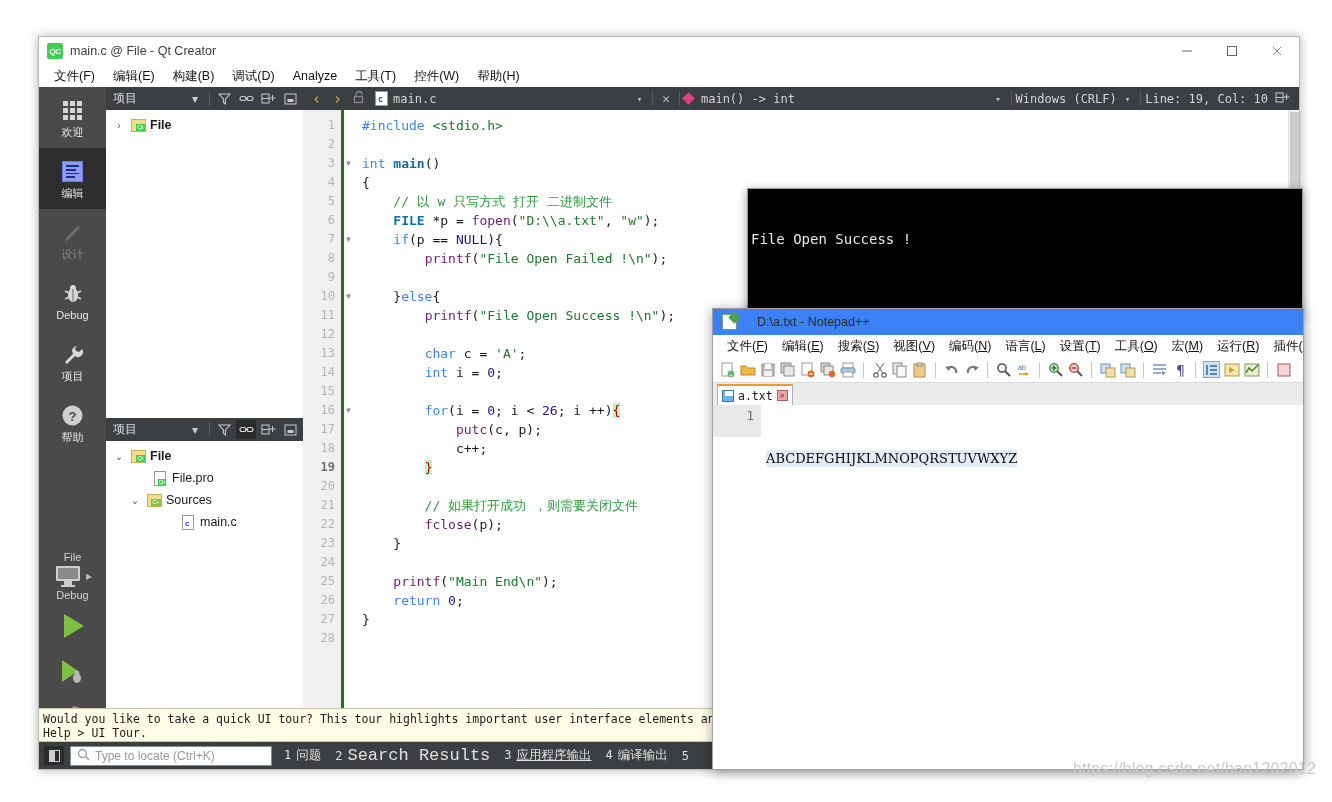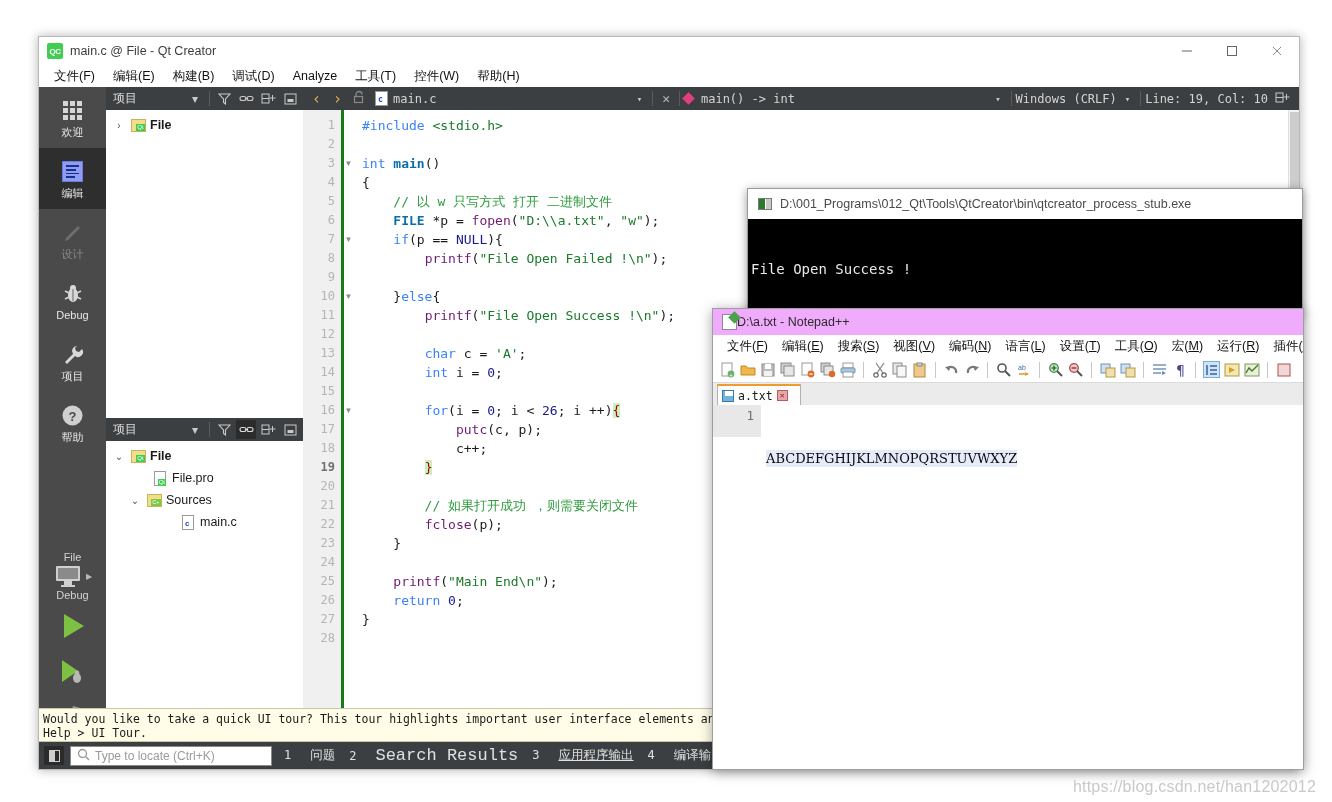--- a/index.html
+++ b/index.html
@@ -175,21 +175,21 @@
   .sb-sq { width: 20px; height: 19px; background:#2b2b2b; display:flex; align-items:center; justify-content:center; }
   .sb-sq i { width:11px; height:12px; border:1px solid #cfcfcf; position:relative; display:block;}
   .sb-sq i::before{content:"";position:absolute;left:0;top:0;bottom:0;width:5px;background:#cfcfcf;}
   .locator {
     width: 202px; height: 20px; background:#ffffff; border:1px solid #8a8a8a;
     display:flex; align-items:center; gap:5px; padding-left:6px;
     font-size: 12px; color:#9a9a9a;
   }
   .outtabs { display:flex; align-items:center; gap:14px; color:#e0e0e0; font-size:12px; font-family:"DejaVu Sans Mono", monospace; margin-left: 6px;}
   .outtab { display:flex; gap:5px; align-items:baseline; }
-  .outtab .lbl { font-family:"Liberation Sans", sans-serif; font-size:12.5px;margin-left:14px;}
+  .outtab .lbl { font-family:"Liberation Sans", sans-serif; font-size:12.5px;}
   .outtab .lbl.mono { font-family:Liberation Mono, monospace; font-size:17px;}
   .outtab.underline .lbl { text-decoration: underline; }
 
   
   .console-win {
     position: absolute; left: 747px; top: 188px;
     width: 556px; height: 128px;
     background: #000000;
     border: 1px solid #9a9a9a;
     box-shadow: 0 2px 9px rgba(0,0,0,0.4);
@@ -211,22 +211,22 @@
   
   .npp-win {
     position: absolute; left: 712px; top: 308px;
     width: 592px; height: 462px;
     background: #ffffff;
     border: 1px solid #9e9e9e;
     box-shadow: 0 2px 12px rgba(0,0,0,0.35);
     overflow: hidden;
   }
   .npp-title {
-    height: 26px; background:#f0abfc; display:flex; align-items:center;
-    gap:0; padding-left:9px; font-size:12.5px; color:#2b2b2b;
+    height: 26px; background:#3b82f6; display:flex; align-items:center;
+    gap:20px; padding-left:9px; font-size:12.5px; color:#2b2b2b;
   }
   .npp-ico { width:15px; height:16px; background:#fff; border:1px solid #8a8a8a; position:relative;}
   .npp-ico::after{content:"";position:absolute;right:-3px;top:-2px;width:9px;height:9px;background:#4aa34a;transform:rotate(45deg);}
   .npp-menubar {
     height: 22px; display:flex; align-items:center; gap:0;
     padding-left: 7px; font-size: 12.5px; color:#111;
     background:#ffffff;
   }
   .npp-menu-item { padding: 0 7px; white-space:nowrap; }
   .npp-menu-item u { text-decoration: underline; }
@@ -234,40 +234,40 @@
     height: 26px; background:#ffffff; display:flex; align-items:center;
     padding-left: 6px; gap: 3px; border-bottom: 1px solid #dcdcdc;
   }
   .tbi { width: 17px; height: 17px; display:flex; align-items:center; justify-content:center; }
   .tbi.active { background:#cfe4f7; border:1px solid #7aaede; }
   .tbsep { width:1px; height:16px; background:#c8c8c8; margin: 0 4px; }
   .npp-tabs { height: 22px; background:#ebebeb; display:flex; align-items:flex-end; padding-left:4px; }
   .npp-tab {
     height: 21px; background:#fdfdfd; border:1px solid #b0b0b0; border-bottom:none;
     border-top: 2px solid #ef9b2f;
-    display:flex; align-items:center; gap:4px; padding: 0 12px 0 4px;
+    display:flex; align-items:center; gap:4px; padding: 0 4px 0 4px;
     font-family:"DejaVu Sans Mono", monospace; font-size: 11.5px; color:#1a1a1a;
   }
   .disk-ico { width:12px; height:12px; background:#6fb3e0; border:1px solid #3d7aa8; position:relative;}
   .disk-ico::after{content:"";position:absolute;left:2px;top:0;width:8px;height:5px;background:#fff;}
   .tabx { width:11px; height:11px; background:#e8a6a6; border:1px solid #b06060; color:#7a1f1f; font-size:8px; display:flex; align-items:center; justify-content:center; }
   .npp-gutter {
     width: 48px; background:#e8e8e8; color:#707070; text-align:right;
     padding: 3px 7px 0 0; font-family:"DejaVu Sans Mono", monospace; font-size:12.5px;
     height: 32px;
   }
   .npp-text {
     flex:1; font-family:"DejaVu Serif", serif; font-size:13px; color:#0a0a0a;
     padding: 3px 0 0 5px; white-space:pre; line-height:17px;margin-top:42px;
   }
   .npp-sel { background:#e6ebfa; display:inline-block; }
   .npp-body-wrap { display:flex; height: 388px; }
 
   .watermark {
-    position: absolute; right: 16px; bottom: 6px;
+    position: absolute; right: 16px; bottom: 24px;
     font-size: 16px; color: #c9c9c9; font-family:"Liberation Sans", sans-serif;
     letter-spacing: 0.2px;
   }
 </style>
 </head>
 <body>
 
 <div id="root">
 
   <div class="qt-window">
@@ -663,24 +663,20 @@
           </span>
           <span class="outtab">
             <span>5</span>
           </span>
         </div>
       </div>
     </div>
   </div>
 
   <div class="console-win">
-    <div class="console-title">
-      <span class="cmd-ico"></span>
-      <span>D:\001_Programs\012_Qt\Tools\QtCreator\bin\qtcreator_process_stub.exe</span>
-    </div>
     <div class="console-body">
       <div>File Open Success !</div>
       
     </div>
   </div>
 
   <div class="npp-win">
     <div class="npp-title">
       <span class="npp-ico"></span>
       <span>D:\a.txt - Notepad++</span>

